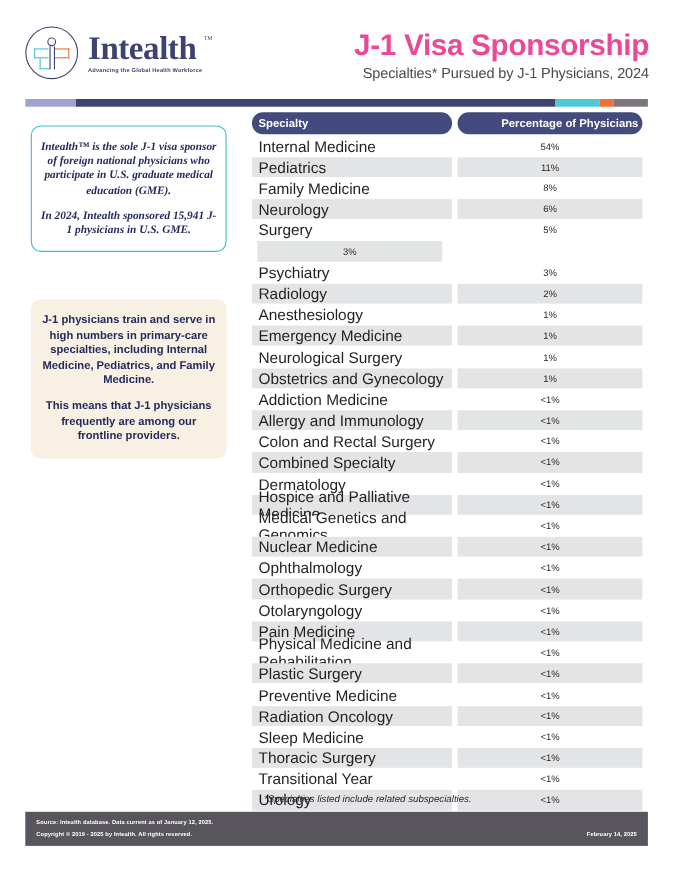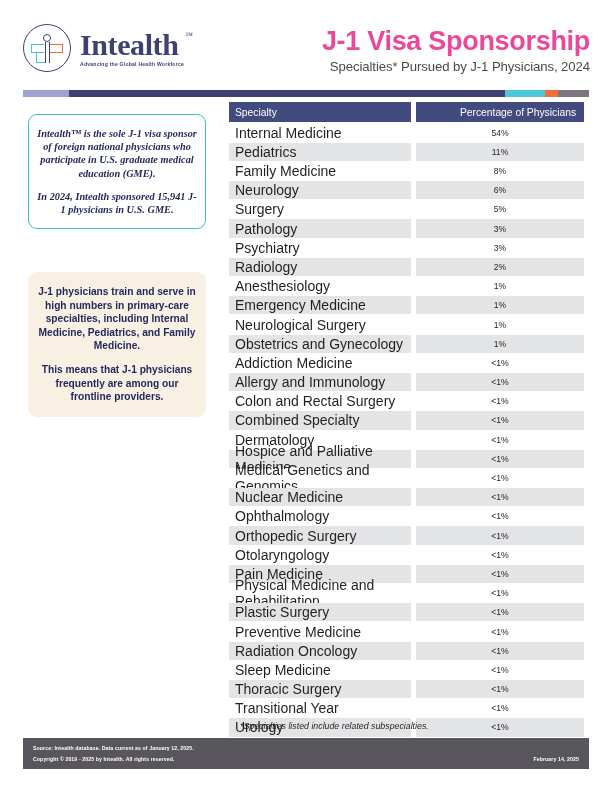--- a/index.html
+++ b/index.html
@@ -205,22 +205,23 @@
     align-items: center;
     justify-content: center;
     box-sizing: border-box;
     font-size: 8.6px;
     color: #231f20;
   }
   .t-head .cell-spec,
   .t-head .cell-pct {
     background: #434a7d;
     color: #ffffff;
-    font-weight: normal;
+    font-weight: bold;
     font-size: 10.3px;
+    border-radius: 10px;
   }
   .t-head .cell-pct { justify-content: center; }
   .row-alt .cell-spec, .row-alt .cell-pct { background: #e3e4e6; }
   .row-plain .cell-spec, .row-plain .cell-pct { background: #ffffff; }
 
   #footnote {
     position: absolute;
     left: 240px; top: 721px;
     font-size: 8.8px;
     font-style: italic;
@@ -312,21 +313,20 @@
       </div>
       <div class="t-row row-alt">
         <div class="cell-spec">Neurology</div>
         <div class="cell-pct">6%</div>
       </div>
       <div class="t-row row-plain">
         <div class="cell-spec">Surgery</div>
         <div class="cell-pct">5%</div>
       </div>
       <div class="t-row row-alt">
-        <div class="cell-spec">Pathology</div>
         <div class="cell-pct">3%</div>
       </div>
       <div class="t-row row-plain">
         <div class="cell-spec">Psychiatry</div>
         <div class="cell-pct">3%</div>
       </div>
       <div class="t-row row-alt">
         <div class="cell-spec">Radiology</div>
         <div class="cell-pct">2%</div>
       </div>

